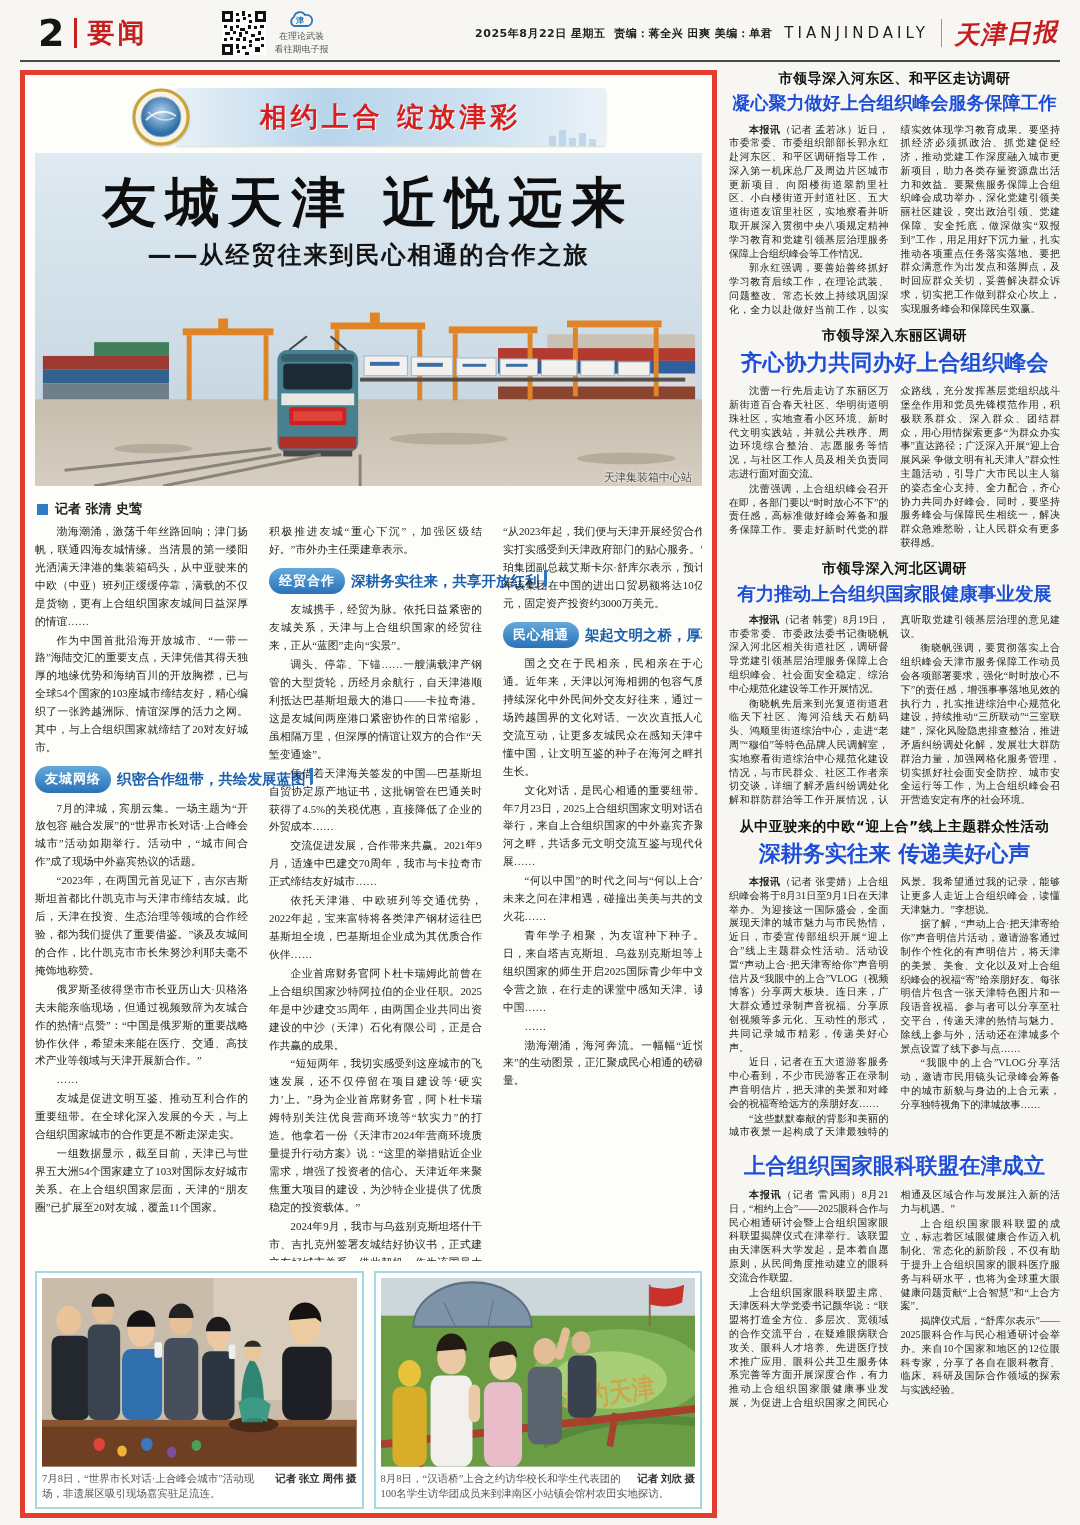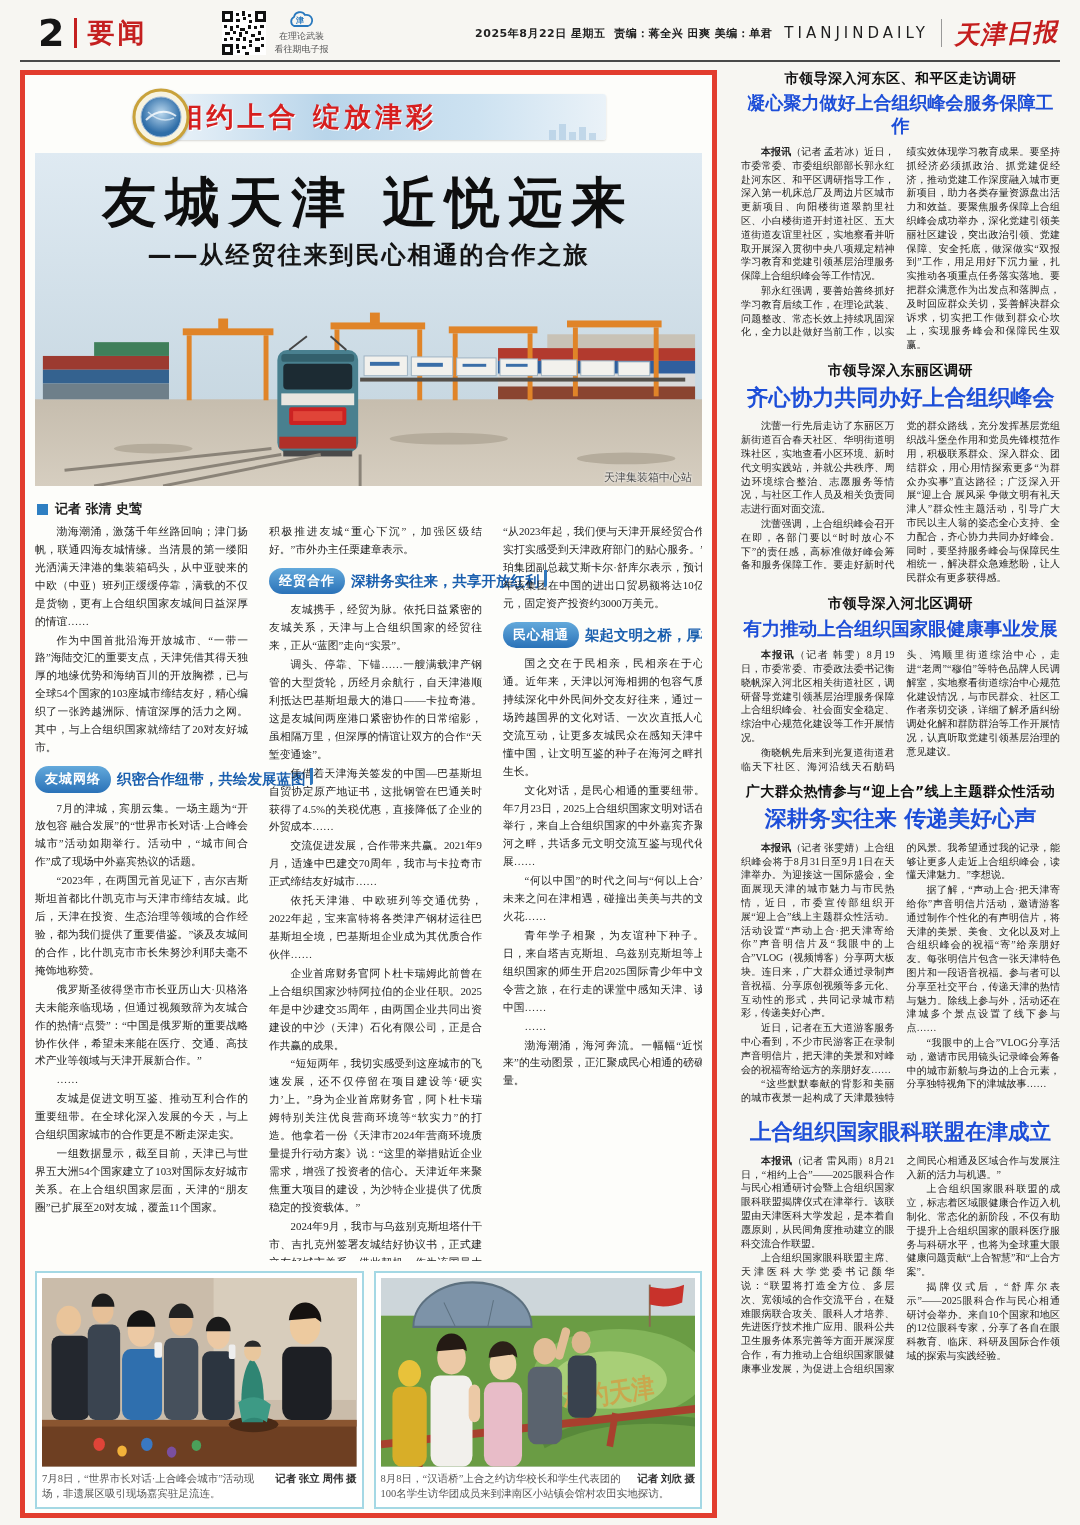--- a/index.html
+++ b/index.html
@@ -18,21 +18,21 @@
   .mast-en { font-family:"DejaVu Sans",sans-serif; font-size:15px; font-weight:500; letter-spacing:4px; color:#1f1f1f; }
   .mast-sep { width:1px; height:28px; background:#999; }
   .mast-cn { font-size:25px; font-weight:900; font-style:italic; color:#c41e1e; transform:rotate(-2deg); letter-spacing:1px; }
 
   
   .mainrow { display:flex; gap:12px; margin:8px 20px 0 20px; }
 
   
   .main-box { width:697px; height:1448px; border:5px solid #e23d2e; background:#fdfdfa; padding:4px 10px; overflow:hidden; }
   .banner-row { height:56px; margin-top:10px; display:flex; justify-content:center; align-items:center; position:relative; }
-  .banner-strip { width:430px; height:46px; background:linear-gradient(90deg,#e8f1f8 0%,#b9d5ea 35%,#cde2f1 70%,#eaf2f8 100%); border-radius:3px; display:flex; align-items:center; justify-content:flex-start; box-shadow:0 1px 2px rgba(0,0,0,0.15); position:relative; overflow:hidden; }
+  .banner-strip { width:430px; height:58px; background:linear-gradient(90deg,#e8f1f8 0%,#b9d5ea 35%,#cde2f1 70%,#eaf2f8 100%); border-radius:3px; display:flex; align-items:center; justify-content:center; box-shadow:0 1px 2px rgba(0,0,0,0.15); position:relative; overflow:hidden; }
   .banner-strip .skyline { position:absolute; bottom:0; right:10px; display:flex; gap:3px; align-items:flex-end; opacity:0.5; }
   .banner-strip .skyline i { display:block; background:#9dbfdc; width:7px; }
   .banner-text { position:relative; font-family:"DejaVu Sans",sans-serif; font-size:27px; font-weight:900; color:#d61f1f; letter-spacing:4px; text-shadow:1px 1px 0 #ffffff; }
   .emblem { margin-right:-14px; z-index:2; filter:drop-shadow(0 1px 1px rgba(0,0,0,0.25)); }
 
   
   .hero { position:relative; height:338px; margin-top:8px; overflow:hidden; }
   .hero svg.scene { position:absolute; inset:0; }
   .hero-h1 { position:absolute; top:14px; width:100%; text-align:center; font-family:"DejaVu Sans",sans-serif; font-size:54px; font-weight:900; letter-spacing:9px; color:#0e0e0e; }
   .hero-h2 { position:absolute; top:86px; width:100%; text-align:center; font-family:"DejaVu Sans",sans-serif; font-size:24px; font-weight:900; letter-spacing:2px; color:#141414; }
@@ -54,21 +54,21 @@
   
   .photos-row { display:flex; gap:10px; margin-top:10px; height:238px; }
   .photo-box { flex:1; border:2px solid #a4d8e4; background:#fff; padding:5px; display:flex; flex-direction:column; }
   .photo-art { flex:1; overflow:hidden; background:#ddd; }
   .photo-art svg { display:block; width:100%; height:100%; }
   .photo-cap { font-size:10.5px; color:#555; line-height:1.5; margin-top:4px; }
   .photo-cap .credit { float:right; font-weight:700; color:#333; margin-left:8px; }
 
   
   .aside { width:331px; height:1448px; overflow:hidden; display:flex; flex-direction:column; }
-  .sidea { margin-bottom:10px;margin-left:12px; }
+  .sidea { margin-bottom:10px; }
   .kicker { text-align:center; font-family:"DejaVu Sans",sans-serif; font-size:14px; font-weight:800; color:#111; letter-spacing:0.5px; margin-bottom:4px; }
   .headline { text-align:center; font-family:"DejaVu Sans",sans-serif; font-weight:900; color:#1d4ed8; line-height:1.25; margin-bottom:8px; }
   .hl1 { font-size:18px; } .hl2 { font-size:22px; } .hl3 { font-size:18.5px; } .hl4 { font-size:22px; } .hl5 { font-size:21.5px; margin-top:4px; }
   .abody { column-count:2; column-gap:12px; font-size:10px; line-height:1.38; text-align:justify; color:#222; }
   .abody p { text-indent:2em; margin-bottom:1px; }
   .abody b { font-family:"DejaVu Sans",sans-serif; }
 </style>
 </head>
 <body>
 
@@ -442,24 +442,25 @@
           <p>沈蕾一行先后走访了东丽区万新街道百合春天社区、华明街道明珠社区，实地查看小区环境、新时代文明实践站，并就公共秩序、周边环境综合整治、志愿服务等情况，与社区工作人员及相关负责同志进行面对面交流。</p>
           <p>沈蕾强调，上合组织峰会召开在即，各部门要以“时时放心不下”的责任感，高标准做好峰会筹备和服务保障工作。要走好新时代党的群众路线，充分发挥基层党组织战斗堡垒作用和党员先锋模范作用，积极联系群众、深入群众、团结群众，用心用情探索更多“为群众办实事”直达路径；广泛深入开展“迎上合 展风采 争做文明有礼天津人”群众性主题活动，引导广大市民以主人翁的姿态全心支持、全力配合，齐心协力共同办好峰会。同时，要坚持服务峰会与保障民生相统一，解决群众急难愁盼，让人民群众有更多获得感。</p>
         </div>
       </article>
       <article class="sidea">
         <div class="kicker">市领导深入河北区调研</div>
         <h2 class="headline hl3">有力推动上合组织国家眼健康事业发展</h2>
         <div class="abody">
           <p><b>本报讯</b>（记者 韩雯）8月19日，市委常委、市委政法委书记衡晓帆深入河北区相关街道社区，调研督导党建引领基层治理服务保障上合组织峰会、社会面安全稳定、综治中心规范化建设等工作开展情况。</p>
           <p>衡晓帆先后来到光复道街道君临天下社区、海河沿线天石舫码头、鸿顺里街道综治中心，走进“老周”“穆伯”等特色品牌人民调解室，实地察看街道综治中心规范化建设情况，与市民群众、社区工作者亲切交谈，详细了解矛盾纠纷调处化解和群防群治等工作开展情况，认真听取党建引领基层治理的意见建议。</p>
+          <p>衡晓帆强调，要贯彻落实上合组织峰会天津市服务保障工作动员会各项部署要求，强化“时时放心不下”的责任感，增强事事落地见效的执行力，扎实推进综治中心规范化建设，持续推动“三所联动”“三室联建”，深化风险隐患排查整治，推进矛盾纠纷调处化解，发展壮大群防群治力量，加强网格化服务管理，切实抓好社会面安全防控、城市安全运行等工作，为上合组织峰会召开营造安定有序的社会环境。</p>
         </div>
       </article>
       <article class="sidea">
-        <div class="kicker">广大群众热情参与“迎上合”线上主题群众性活动</div>
+        <div class="kicker">从中亚驶来的中欧“迎上合”线上主题群众性活动</div>
         <h2 class="headline hl4">深耕务实往来 传递美好心声</h2>
         <div class="abody">
           <p><b>本报讯</b>（记者 张雯婧）上合组织峰会将于8月31日至9月1日在天津举办。为迎接这一国际盛会，全面展现天津的城市魅力与市民热情，近日，市委宣传部组织开展“迎上合”线上主题群众性活动。活动设置“声动上合·把天津寄给你”声音明信片及“我眼中的上合”VLOG（视频博客）分享两大板块。连日来，广大群众通过录制声音祝福、分享原创视频等多元化、互动性的形式，共同记录城市精彩，传递美好心声。</p>
           <p>近日，记者在五大道游客服务中心看到，不少市民游客正在录制声音明信片，把天津的美景和对峰会的祝福寄给远方的亲朋好友……</p>
           <p>“这些默默奉献的背影和美丽的城市夜景一起构成了天津最独特的风景。我希望通过我的记录，能够让更多人走近上合组织峰会，读懂天津魅力。”李想说。</p>
           <p>据了解，“声动上合·把天津寄给你”声音明信片活动，邀请游客通过制作个性化的有声明信片，将天津的美景、美食、文化以及对上合组织峰会的祝福“寄”给亲朋好友。每张明信片包含一张天津特色图片和一段语音祝福。参与者可以分享至社交平台，传递天津的热情与魅力。除线上参与外，活动还在津城多个景点设置了线下参与点……</p>
           <p>“我眼中的上合”VLOG分享活动，邀请市民用镜头记录峰会筹备中的城市新貌与身边的上合元素，分享独特视角下的津城故事……</p>
         </div>
       </article>
       <article class="sidea">

